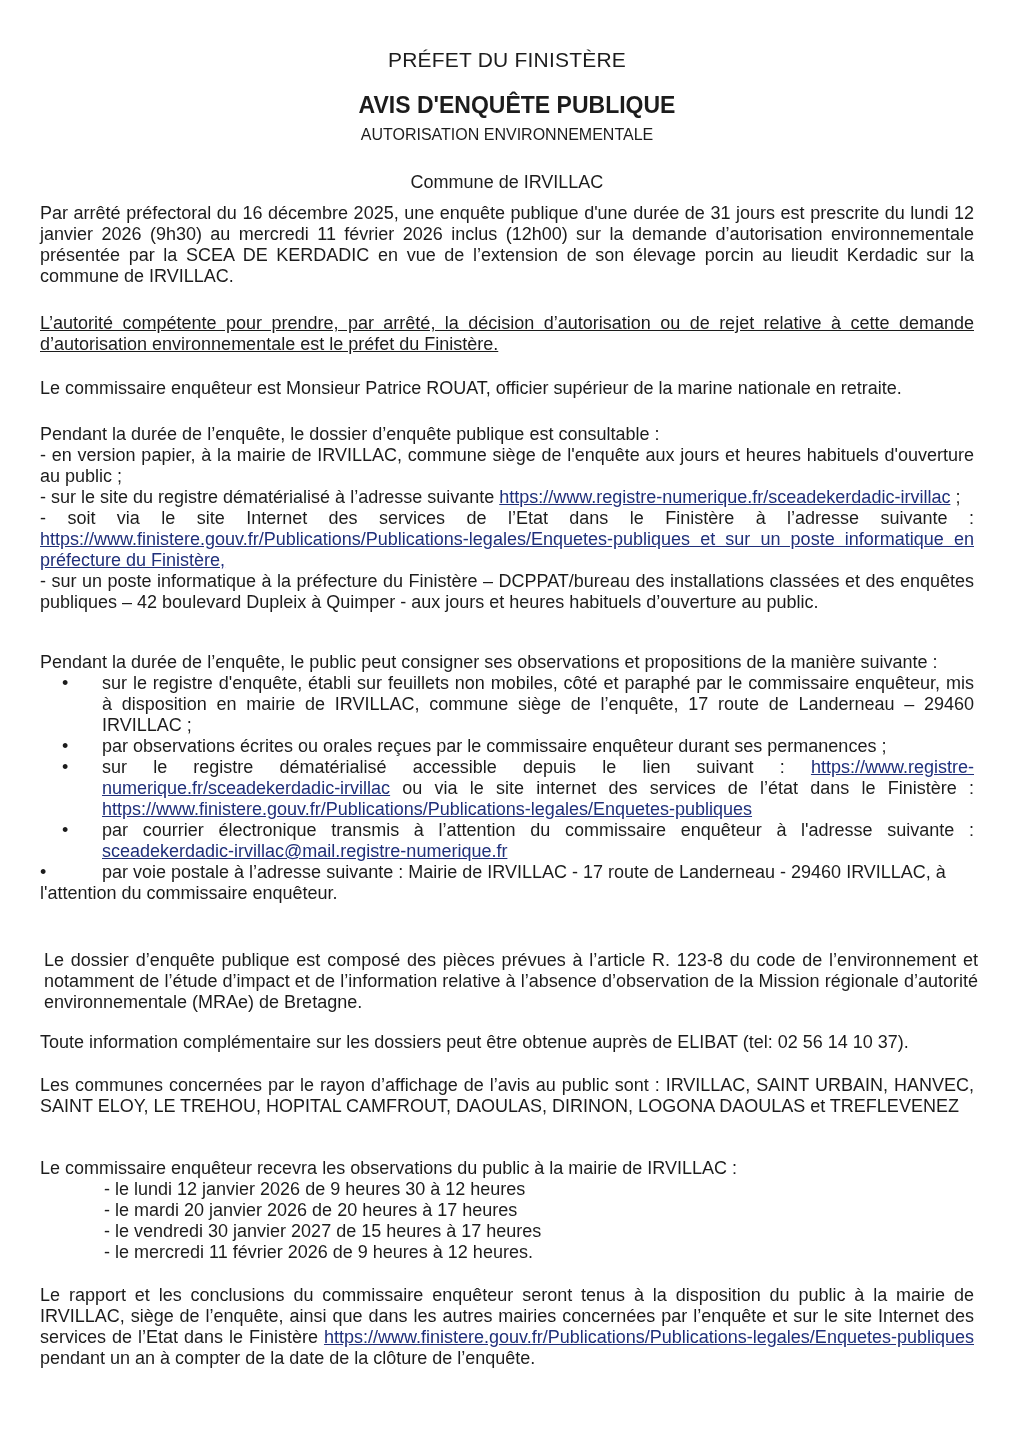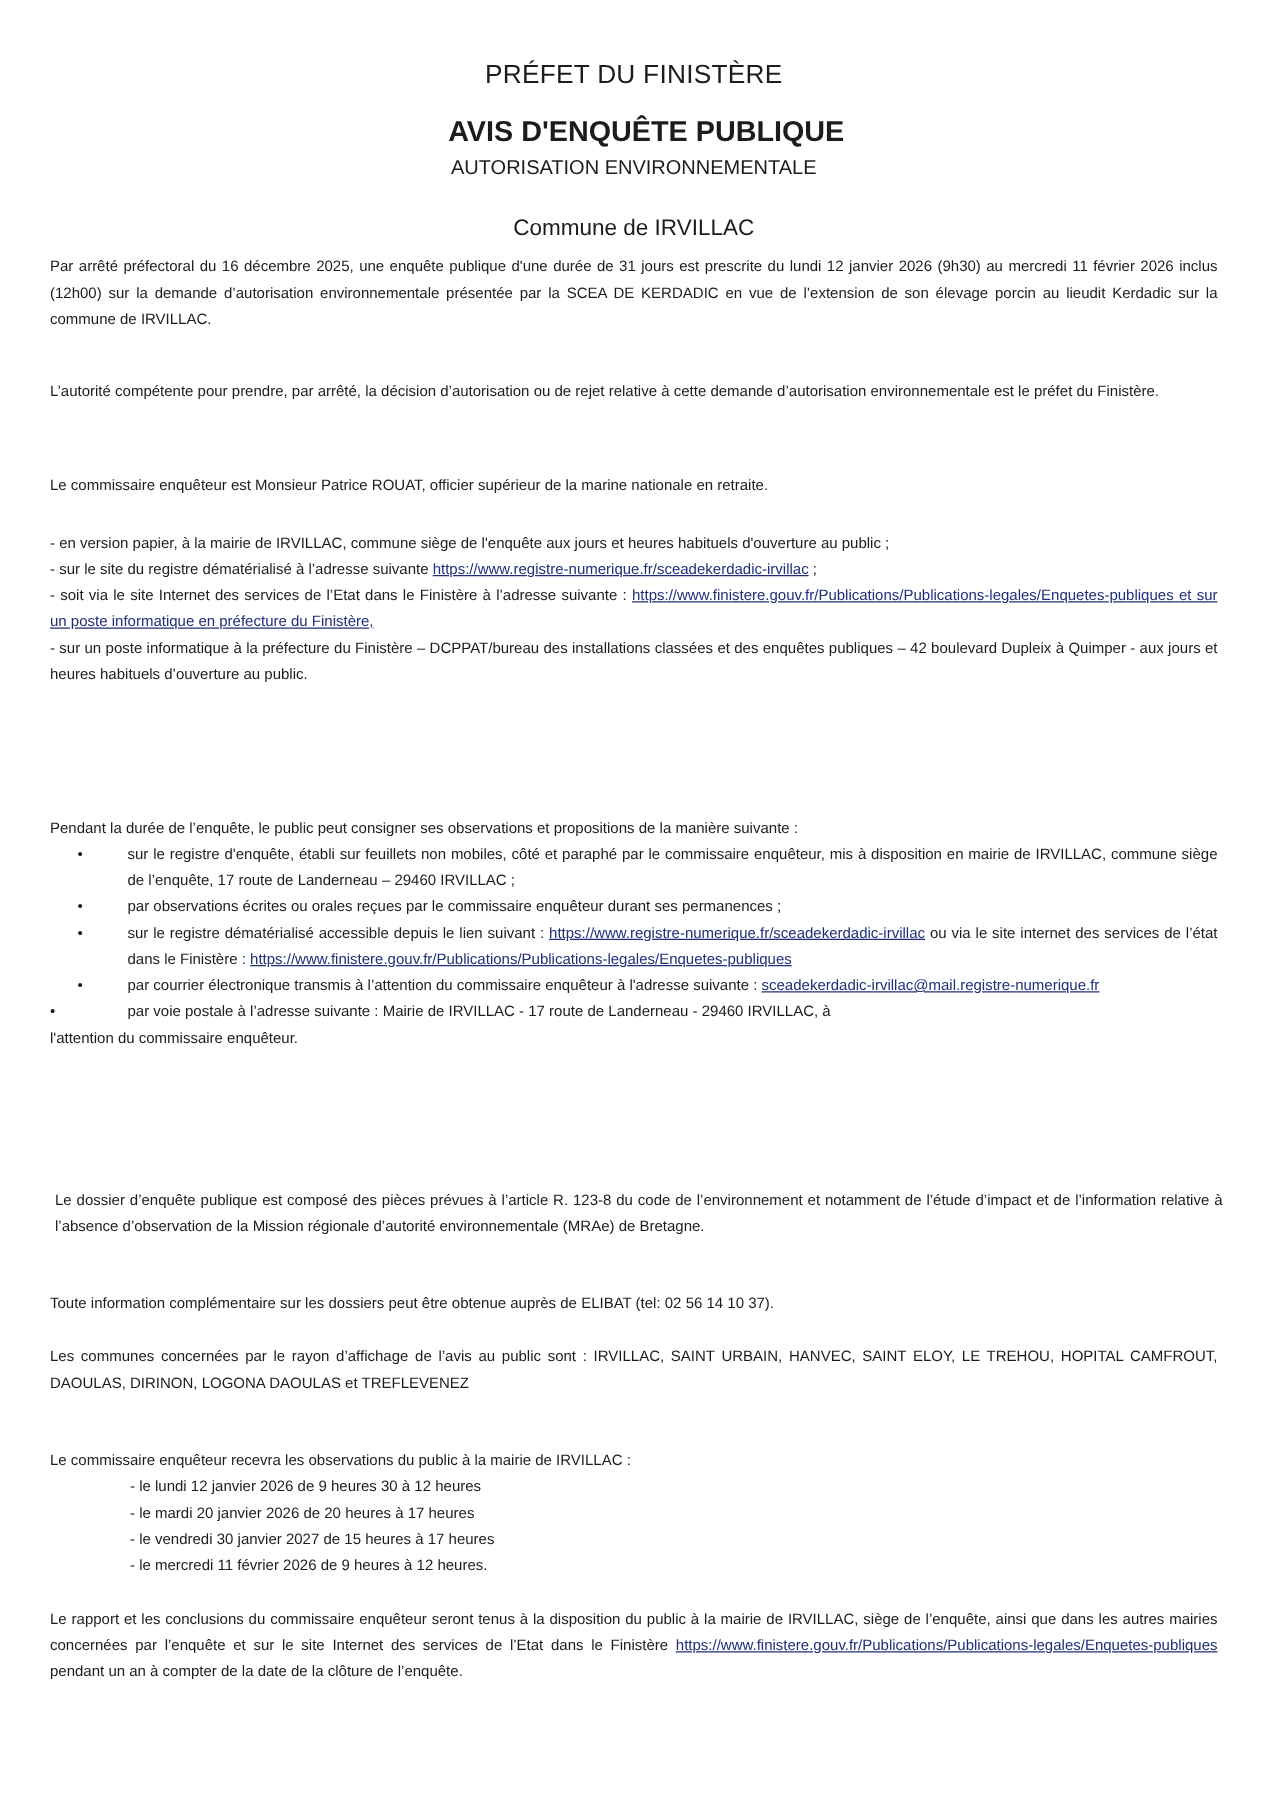--- a/index.html
+++ b/index.html
@@ -8,42 +8,43 @@
     font-family: "Liberation Sans", "DejaVu Sans", sans-serif;
     color: #1c1c1c;
     position: relative;
   }
   .page { position: absolute; left: 40px; top: 0; width: 934px; }
   .hdr { text-align: center; }
   .prefet { position: absolute; top: 48px; left: 0; width: 934px; font-size: 21px; letter-spacing: 0.2px; }
   .avis { position: absolute; top: 92px; left: 10px; width: 934px; font-size: 23px; font-weight: bold; }
   .autor { position: absolute; top: 126px; left: 0; width: 934px; font-size: 16px; }
   .commune { position: absolute; top: 172px; left: 0; width: 934px; font-size: 18px; }
-  .blk { position: absolute; left: 0; width: 934px; font-size: 12px; line-height: 21px; }
+  .blk { position: absolute; left: 0; width: 934px; font-size: 18px; line-height: 21px; }
   .just { text-align: justify; }
   a, .lnk { color: #1f2f7a; text-decoration: underline; }
   ul.bul { margin: 0; padding: 0 0 0 62px; list-style: none; }
   ul.bul li { position: relative; text-align: justify; }
   ul.bul li .dot { position: absolute; left: -40px; top: 0; }
   .sched { padding-left: 64px; }
 </style>
 </head>
 <body>
 
 <div class="page">
   <div class="hdr prefet">PRÉFET DU FINISTÈRE</div>
   <div class="hdr avis">AVIS D'ENQUÊTE PUBLIQUE</div>
   <div class="hdr autor">AUTORISATION ENVIRONNEMENTALE</div>
   <div class="hdr commune">Commune de IRVILLAC</div>
 
   <p class="blk just" style="top:203px;margin:0;">Par arrêté préfectoral du 16 décembre 2025, une enquête publique d'une durée de 31 jours est prescrite du lundi 12 janvier 2026 (9h30) au mercredi 11 février 2026 inclus (12h00) sur la demande d’autorisation environnementale présentée par la SCEA DE KERDADIC en vue de l’extension de son élevage porcin au lieudit Kerdadic sur la commune de IRVILLAC.</p>
-  <p class="blk just" style="top:303px;margin:0;">L’autorité compétente pour prendre, par arrêté, la décision d’autorisation ou de rejet relative à cette demande d’autorisation environnementale est le préfet du Finistère.</p>
+  <p class="blk just" style="top:313px;margin:0;text-decoration:underline;">L’autorité compétente pour prendre, par arrêté, la décision d’autorisation ou de rejet relative à cette demande d’autorisation environnementale est le préfet du Finistère.</p>
   <p class="blk just" style="top:378px;margin:0;">Le commissaire enquêteur est Monsieur Patrice ROUAT, officier supérieur de la marine nationale en retraite.</p>
 
   <div class="blk just" style="top:424px;">
+    <div>Pendant la durée de l’enquête, le dossier d’enquête publique est consultable :</div>
     <div>- en version papier, à la mairie de IRVILLAC, commune siège de l'enquête aux jours et heures habituels d'ouverture au public ;</div>
     <div>
       <span>- sur le site du registre dématérialisé à l’adresse suivante </span><a>https://www.registre-numerique.fr/sceadekerdadic-irvillac</a><span> ;</span>
     </div>
     <div>
       <span>- soit via le site Internet des services de l’Etat dans le Finistère à l’adresse suivante : </span><a>https://www.finistere.gouv.fr/Publications/Publications-legales/Enquetes-publiques et sur un poste informatique en préfecture du Finistère,</a>
     </div>
     <div>- sur un poste informatique à la préfecture du Finistère – DCPPAT/bureau des installations classées et des enquêtes publiques – 42 boulevard Dupleix à Quimper - aux jours et heures habituels d’ouverture au public.</div>
   </div>
 

